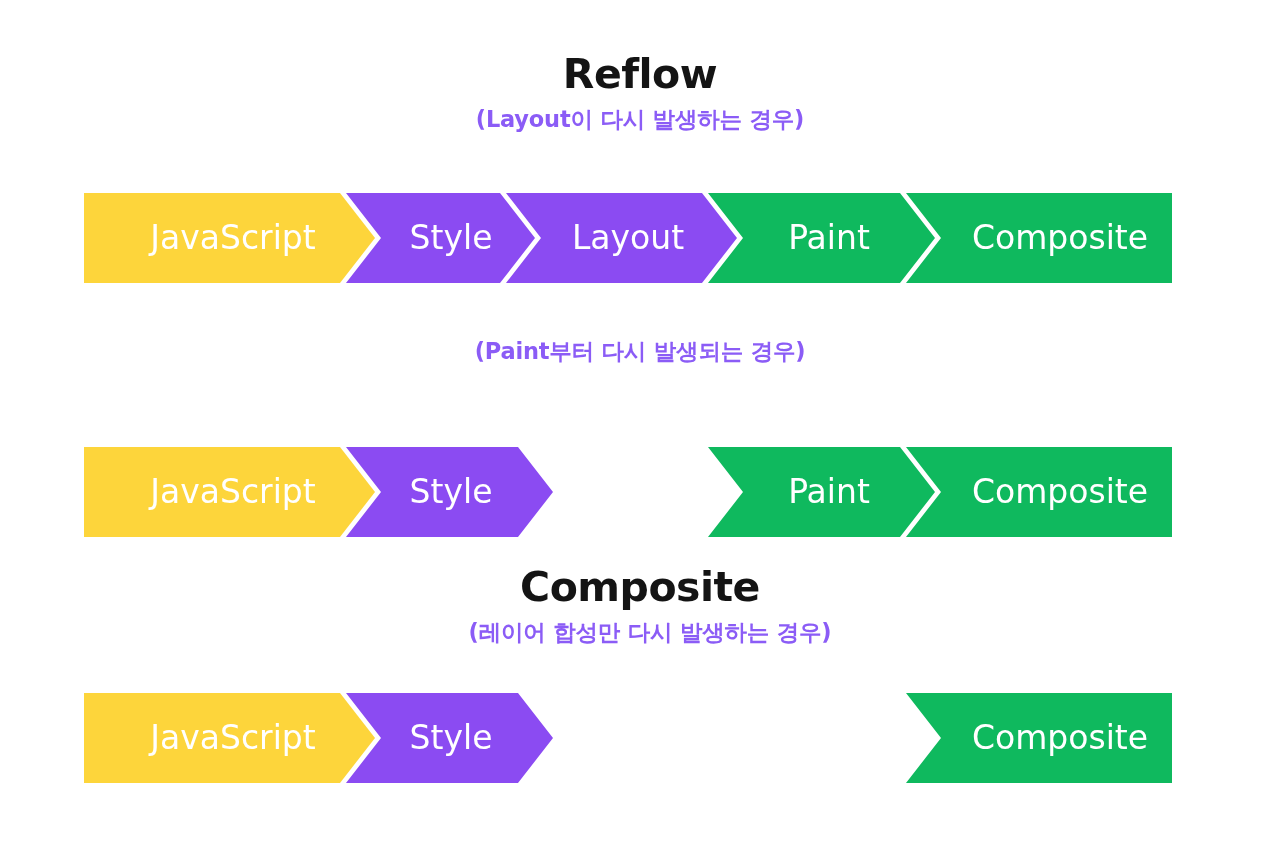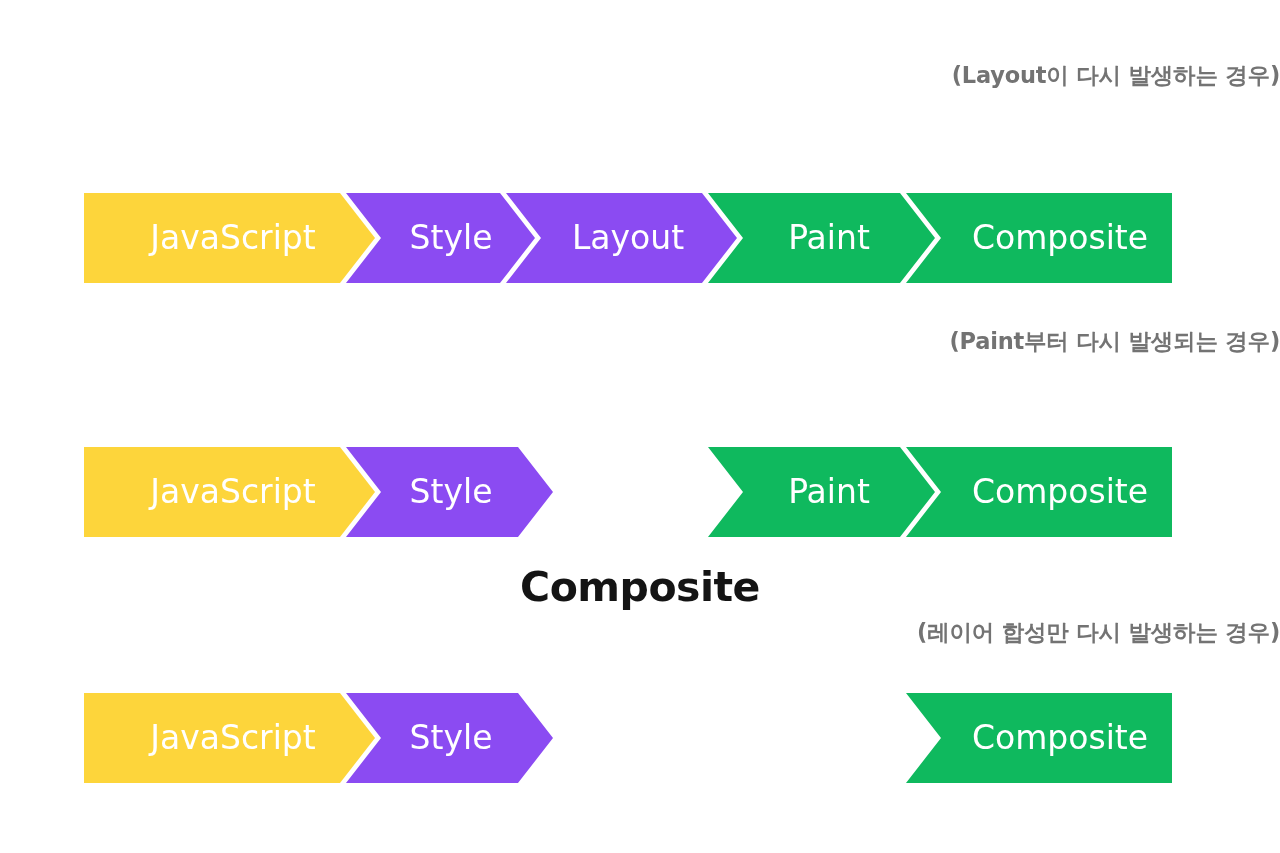--- a/index.html
+++ b/index.html
@@ -38,25 +38,24 @@
     color: #141414;
     letter-spacing: -0.5px;
     margin: 0;
     padding: 0;
   }
   .section-subtitle {
     font-family: "DejaVu Sans", "Liberation Sans", sans-serif;
     font-weight: 700;
     font-size: 22.5px;
     line-height: 1.1;
-    color: #737373;
+    color: #8b5cf6;
     letter-spacing: -0.2px;
     margin: 0;
     padding: 0;
-    text-align: right;
   }
   .pipeline-wrap {
     position: absolute;
     left: 0;
     width: 1280px;
     height: 100px;
   }
   svg.pipeline {
     display: block;
     width: 1280px;
@@ -72,20 +71,21 @@
     letter-spacing: 0px;
   }
 </style>
 </head>
 <body>
 
 <div id="stage">
 
   <div class="section" style="top:52px;">
     <div class="heading-block">
+      <div class="section-title">Reflow</div>
       <div class="section-subtitle" style="margin-top:11px;">(Layout이 다시 발생하는 경우)</div>
     </div>
   </div>
 
   <div class="pipeline-wrap" style="top:188px;">
     <svg class="pipeline" viewBox="0 0 1280 100" xmlns="http://www.w3.org/2000/svg">
 
       <polygon points="84,5 340,5 375,50 340,95 84,95" fill="#FDD53B"></polygon>
 
       <polygon points="346,5 500,5 535,50 500,95 346,95 381,50" fill="#8B4BF2"></polygon>
@@ -99,21 +99,21 @@
       <text class="stage-label" x="233" y="51">JavaScript</text>
       <text class="stage-label" x="451" y="51">Style</text>
       <text class="stage-label" x="628" y="51">Layout</text>
       <text class="stage-label" x="829" y="51">Paint</text>
       <text class="stage-label" x="1060" y="51">Composite</text>
     </svg>
   </div>
 
   <div class="section" style="top:318px;">
     <div class="heading-block">
-      <div class="section-subtitle" style="margin-top:11px;">(Paint부터 다시 발생되는 경우)</div>
+      <div class="section-subtitle" style="margin-top:21px;">(Paint부터 다시 발생되는 경우)</div>
     </div>
   </div>
 
   <div class="pipeline-wrap" style="top:442px;">
     <svg class="pipeline" viewBox="0 0 1280 100" xmlns="http://www.w3.org/2000/svg">
       <polygon points="84,5 340,5 375,50 340,95 84,95" fill="#FDD53B"></polygon>
       <polygon points="346,5 518,5 553,50 518,95 346,95 381,50" fill="#8B4BF2"></polygon>
 
       <polygon points="708,5 900,5 935,50 900,95 708,95 743,50" fill="#0FB95E"></polygon>
       <polygon points="906,5 1172,5 1172,95 906,95 941,50" fill="#0FB95E"></polygon>

